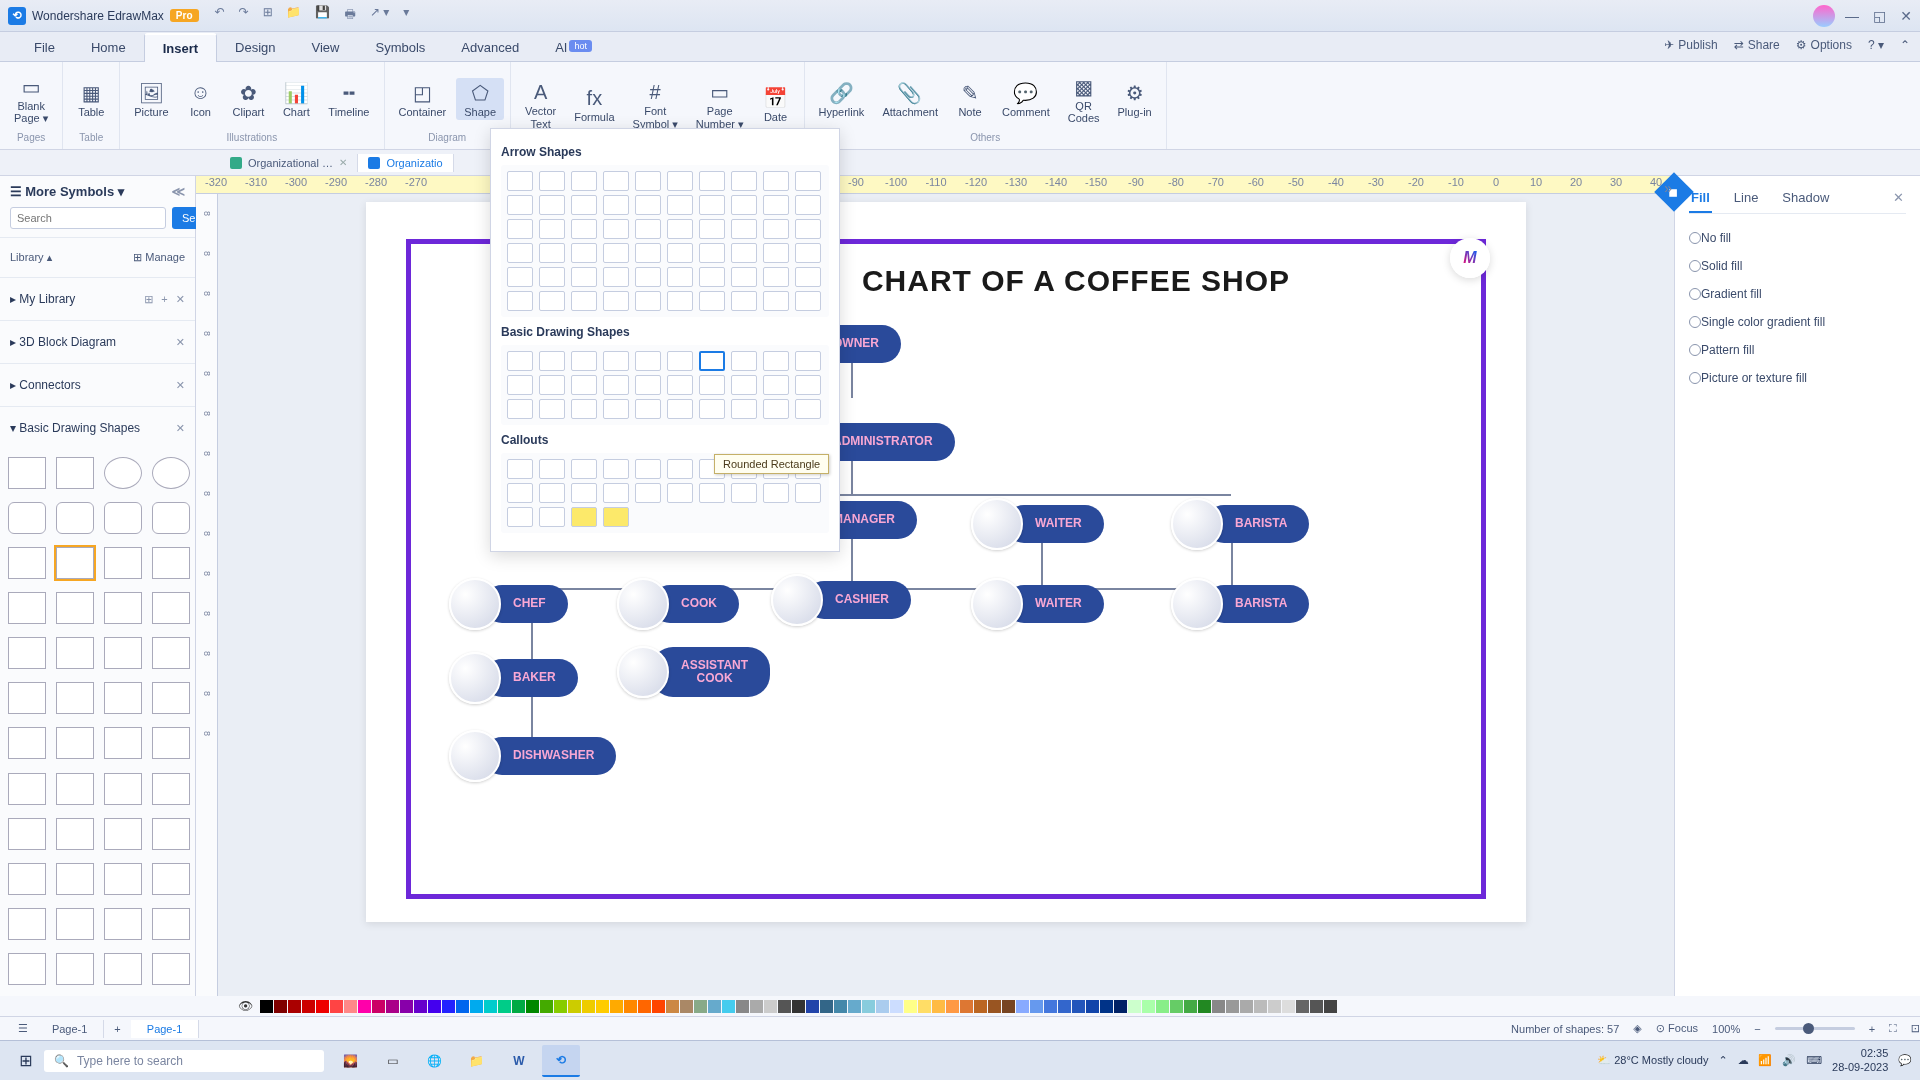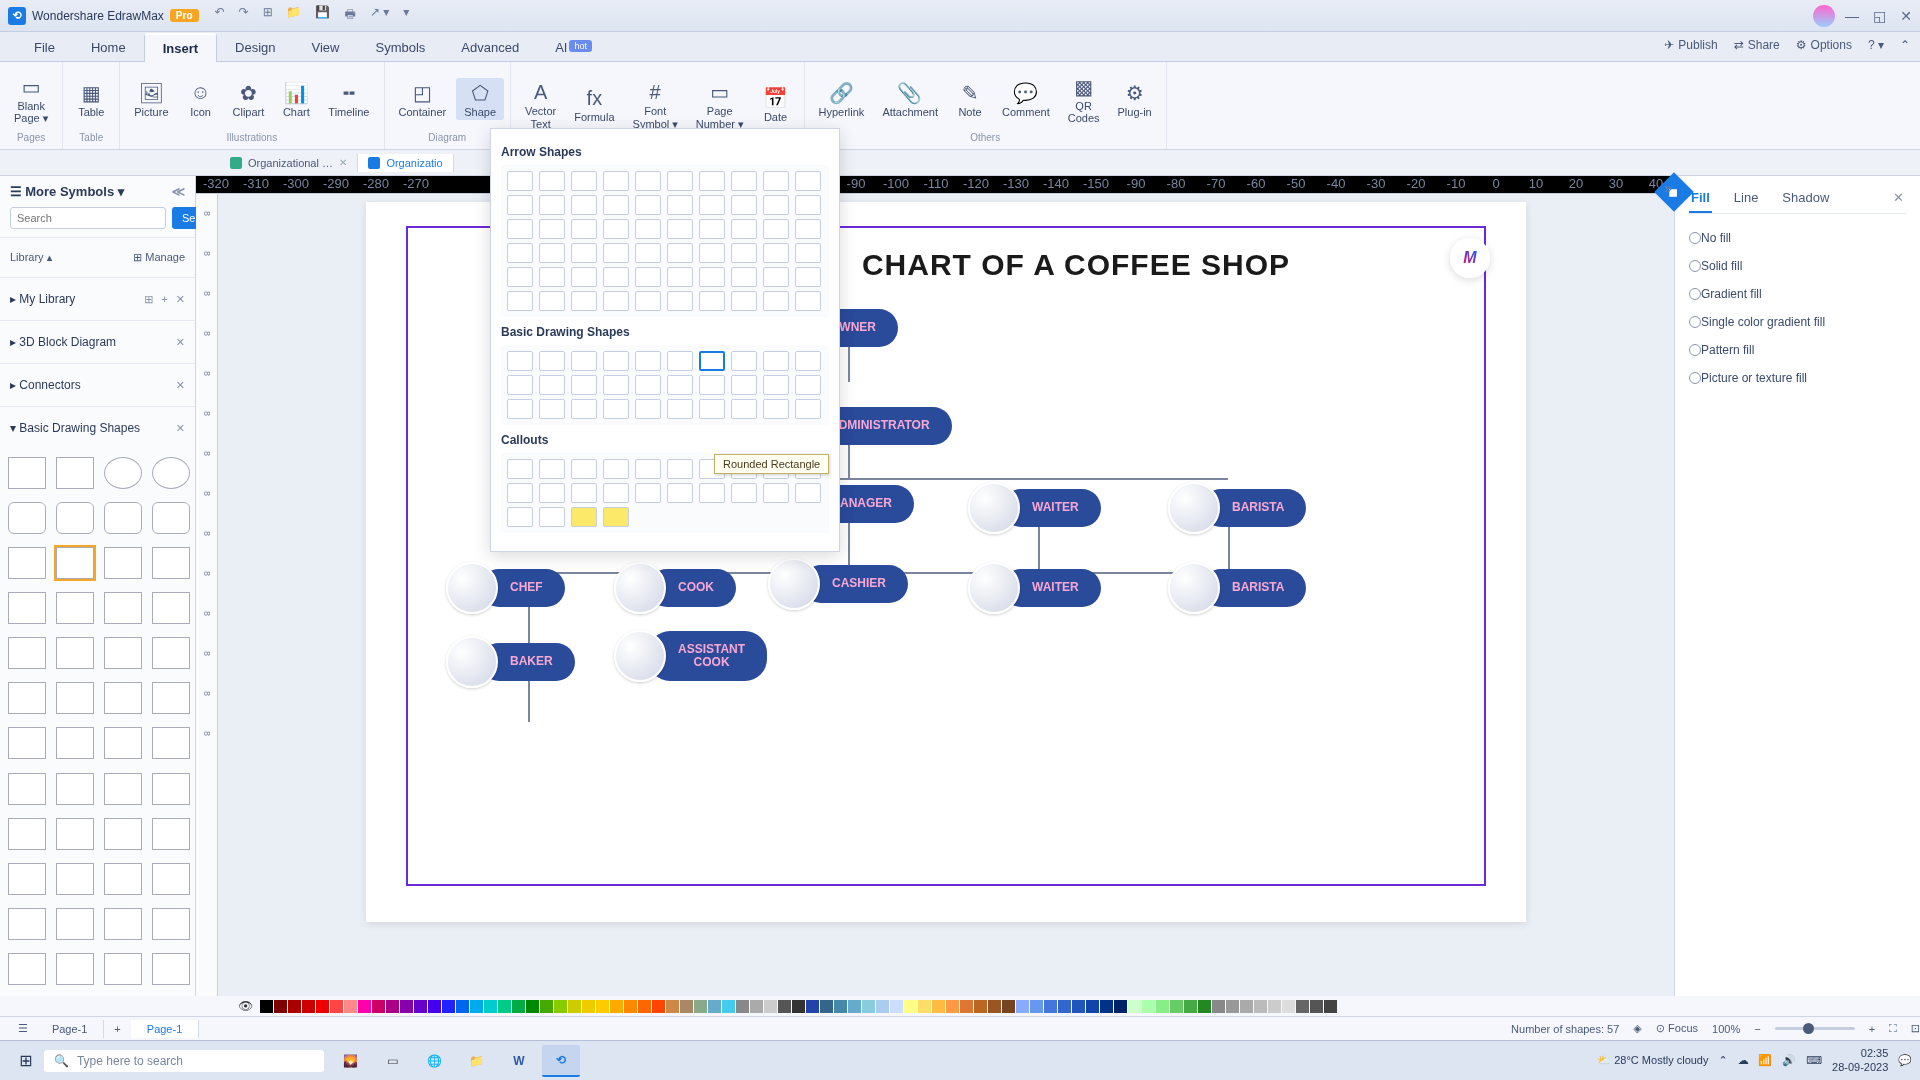--- a/index.html
+++ b/index.html
@@ -41,27 +41,27 @@
 .leftpanel .searchrow button{background:#1b7be5;color:#fff;border:none;padding:4px 10px;border-radius:3px;font-size:11px;cursor:pointer}
 .leftpanel .librow{display:flex;justify-content:space-between;padding:13px 10px;font-size:11px;color:#4a5a7a;border-top:1px solid #e5eaf2;cursor:pointer}
 .leftpanel .section{display:flex;justify-content:space-between;align-items:center;padding:14px 10px;font-size:12px;color:#2a3a5a;border-top:1px solid #e5eaf2;cursor:pointer}
 .leftpanel .section .ctl{display:flex;gap:8px;color:#8a95ad;font-size:11px}
 .shapes-grid{flex:1;overflow-y:auto;padding:8px;display:grid;grid-template-columns:repeat(4,1fr);gap:10px}
 .shapes-grid .sh{width:38px;height:32px;border:1px solid #aab;background:#fff;cursor:pointer}
 .shapes-grid .sh.circ{border-radius:50%}
 .shapes-grid .sh.rrect{border-radius:6px}
 .shapes-grid .sh.sel{outline:2px solid #f6a623}
 .canvas-area{flex:1;position:relative;background:#eaeef5;overflow:hidden}
-.canvas-area .ruler-h{height:18px;background:#000000;border-bottom:1px solid #c5cde0;display:flex;font-size:13px;color:#7a85a0;position:relative;overflow:hidden}
+.canvas-area .ruler-h{height:18px;background:#fef9c3;border-bottom:1px solid #c5cde0;display:flex;font-size:11px;color:#7a85a0;position:relative;overflow:hidden}
 .canvas-area .ruler-h span{width:40px;text-align:center;flex-shrink:0}
 .canvas-area .vcol{position:absolute;left:0;top:18px;bottom:0;width:22px;background:#fafbfd;border-right:1px solid #c5cde0;display:flex;flex-direction:column;font-size:9px;color:#7a85a0}
 .canvas-area .vcol span{height:40px;display:flex;align-items:center;justify-content:center;writing-mode:vertical-rl}
 .canvas-wrap{position:absolute;left:22px;top:18px;right:0;bottom:0;overflow:hidden;background:#eaeef5;display:flex;justify-content:center}
 .page{width:1160px;margin-top:8px;background:#fff;box-shadow:0 2px 8px rgba(0,0,0,.1);position:relative;height:720px}
-.page .inner{position:absolute;left:40px;top:24px;right:40px;border:2px solid #6d28d9;height:660px;padding:20px}
+.page .inner{position:absolute;left:40px;top:37px;right:40px;border:5px solid #6d28d9;height:660px;padding:20px}
 .page h1{font-size:30px;font-weight:800;color:#1a1a1a;letter-spacing:1px}
 .org{position:relative;height:560px}
 .node{position:absolute;display:flex;align-items:center}
 .node .av{width:52px;height:52px;border-radius:50%;background:radial-gradient(circle at 30% 30%,#fff,#d0d5e5);border:2px solid #fff;box-shadow:0 1px 3px rgba(0,0,0,.2);z-index:2;margin-right:-18px}
 .node .pill{background:#2a4a9a;color:#f9a8d4;font-size:12px;font-weight:bold;padding:12px 22px 12px 30px;border-radius:22px;white-space:pre;text-align:center;line-height:1.1}
 .conn{position:absolute;background:#7a85a0}
 .dropdown{position:absolute;left:490px;top:128px;width:350px;background:#fff;box-shadow:0 4px 16px rgba(0,0,0,.15);border:1px solid #d0d5e5;z-index:100;padding:10px}
 .dropdown h4{font-size:12px;font-weight:bold;color:#2a3a5a;margin:6px 0}
 .dd-grid{display:grid;grid-template-columns:repeat(10,1fr);gap:4px;padding:6px;background:#fafbfd;border-radius:3px;margin-bottom:8px}
 .dd-grid .c{width:26px;height:20px;border:1px solid #c5cde0;background:#fff;cursor:pointer;border-radius:2px}
@@ -472,20 +472,24 @@
                 <div class="pill">BARISTA</div>
               </div>
             <div class="node" style="left:18px;top:354px">
                 <div class="av"></div>
                 <div class="pill">BAKER</div>
               </div>
             <div class="node" style="left:186px;top:348px">
                 <div class="av"></div>
                 <div class="pill">ASSISTANT
 COOK</div>
+              </div>
+            <div class="node" style="left:18px;top:432px">
+                <div class="av"></div>
+                <div class="pill">DISHWASHER</div>
               </div>
           </div>
         </div>
         <div class="aibtn">
             <span>M</span>
           </div>
       </div>
     </div>
   </div>
 

